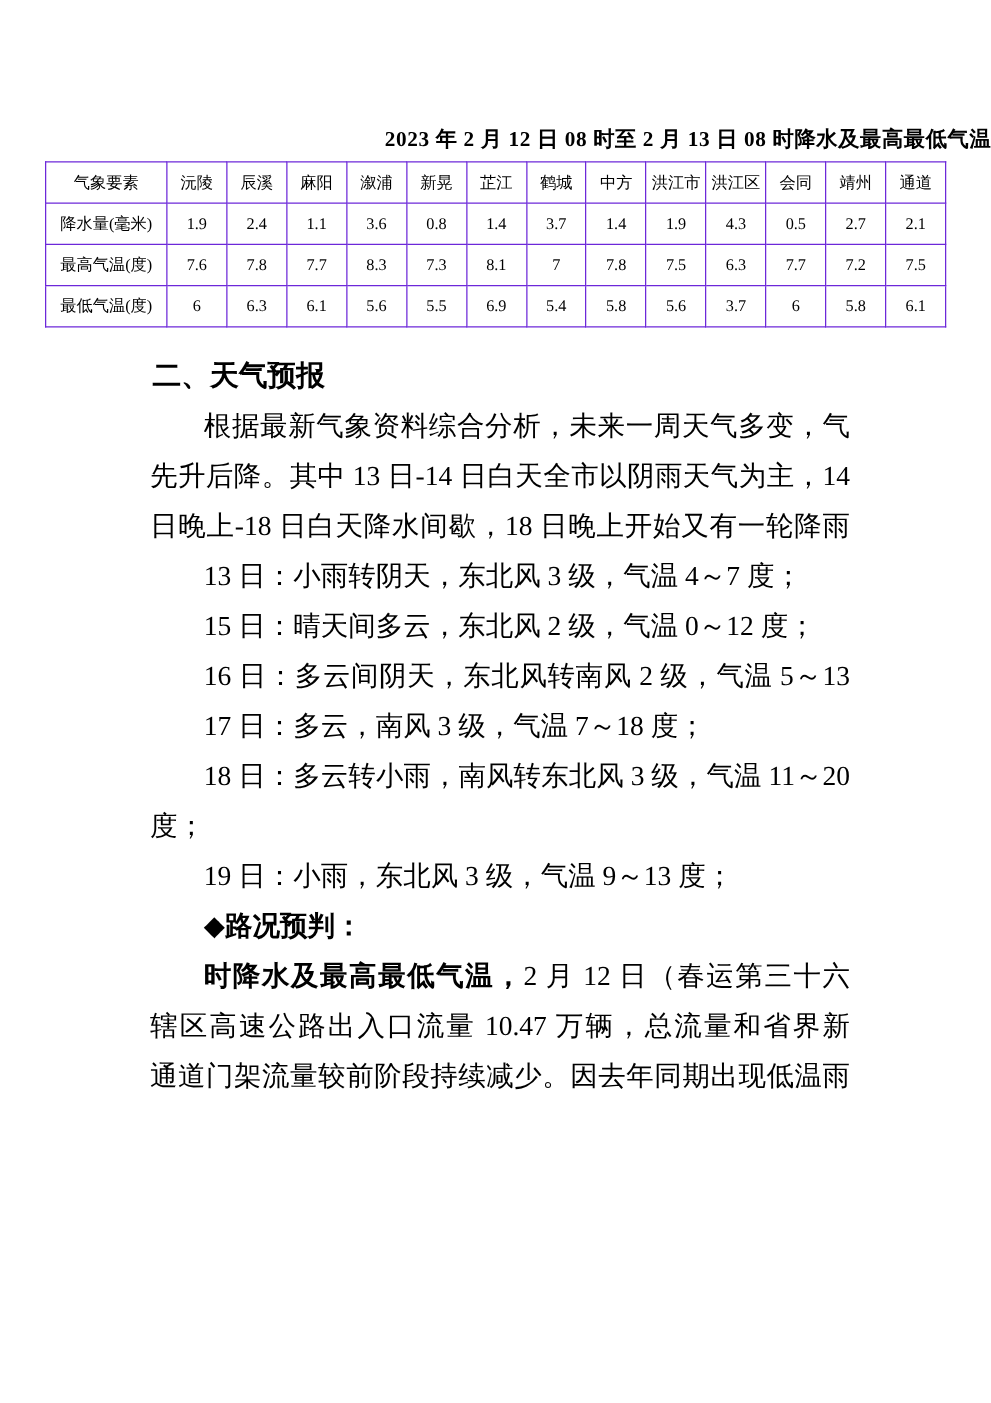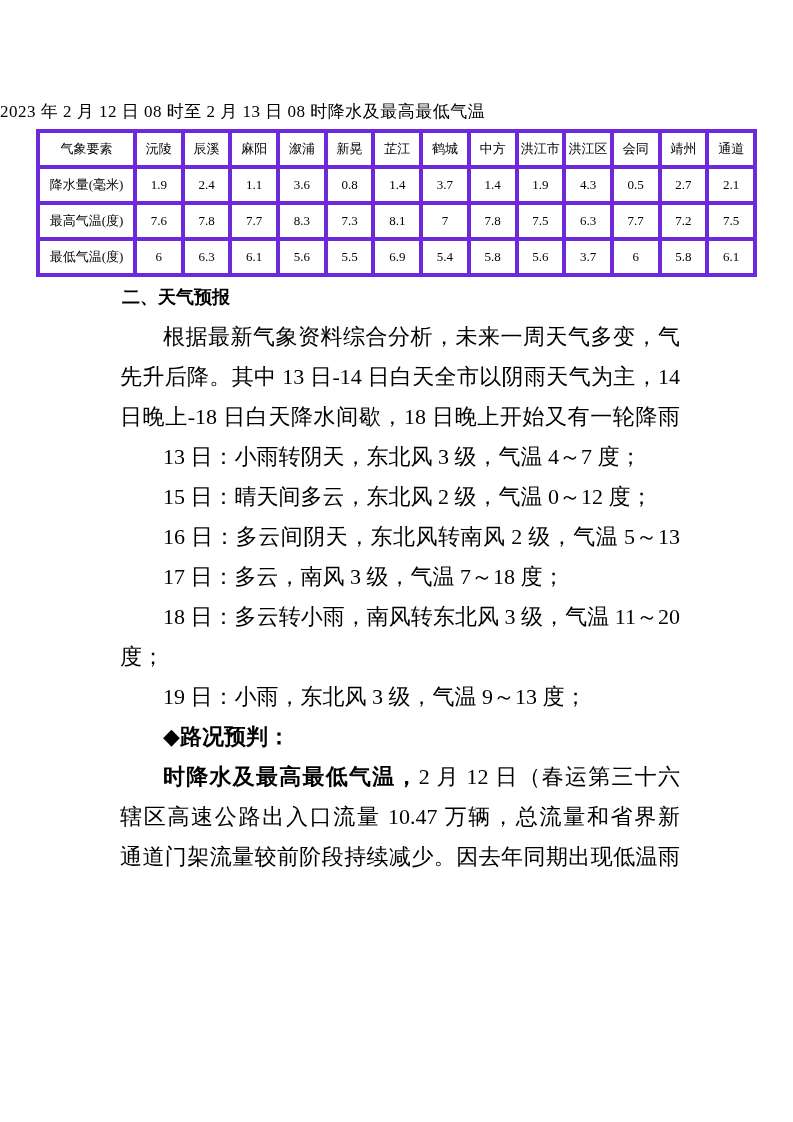--- a/index.html
+++ b/index.html
@@ -10,34 +10,34 @@
   .page {
     position: relative;
     width: 793px; height: 1122px;
     background: #ffffff;
     color: #000000;
     font-family: "Liberation Serif", "DejaVu Serif", serif;
     overflow: hidden;
   }
   .doc-title {
     padding-top: 102px;
-    text-align: left;
+    text-align: right;
     font-size: 17px;
-    font-weight: normal;
+    font-weight: bold;
     line-height: 20px;
     letter-spacing: 0.5px;
   }
   table.weather {
     border-collapse: collapse;
     table-layout: fixed;
     margin: 7px 0 0 36px;
     width: 721px;
   }
   table.weather th, table.weather td {
-    border: 4px solid #6d28d9;
+    border: 1px solid #6d28d9;
     text-align: center;
     vertical-align: middle;
     font-size: 13px;
     font-weight: normal;
     height: 32px;
     padding: 0 1px;
     overflow: hidden;
   }
   .doc-body {
     margin: 0 113px 0 120px;
@@ -48,22 +48,23 @@
     height: 40px;
     overflow: hidden;
     text-align: left;
   }
   .line.fill {
     text-align: justify;
     text-align-last: justify;
   }
   .line.first { text-indent: 43px; }
   .line.heading {
-    font-size: 18px;
+    font-size: 23px;
     font-weight: bold;
+    margin-top: 19px;
   }
   .line.heading.first { text-indent: 2px; }
   .seg-bold { font-weight: bold; }
 </style>
 </head>
 <body>
 
 <div class="page">
 
   <div class="doc-title">2023 年 2 月 12 日 08 时至 2 月 13 日 08 时降水及最高最低气温</div>

